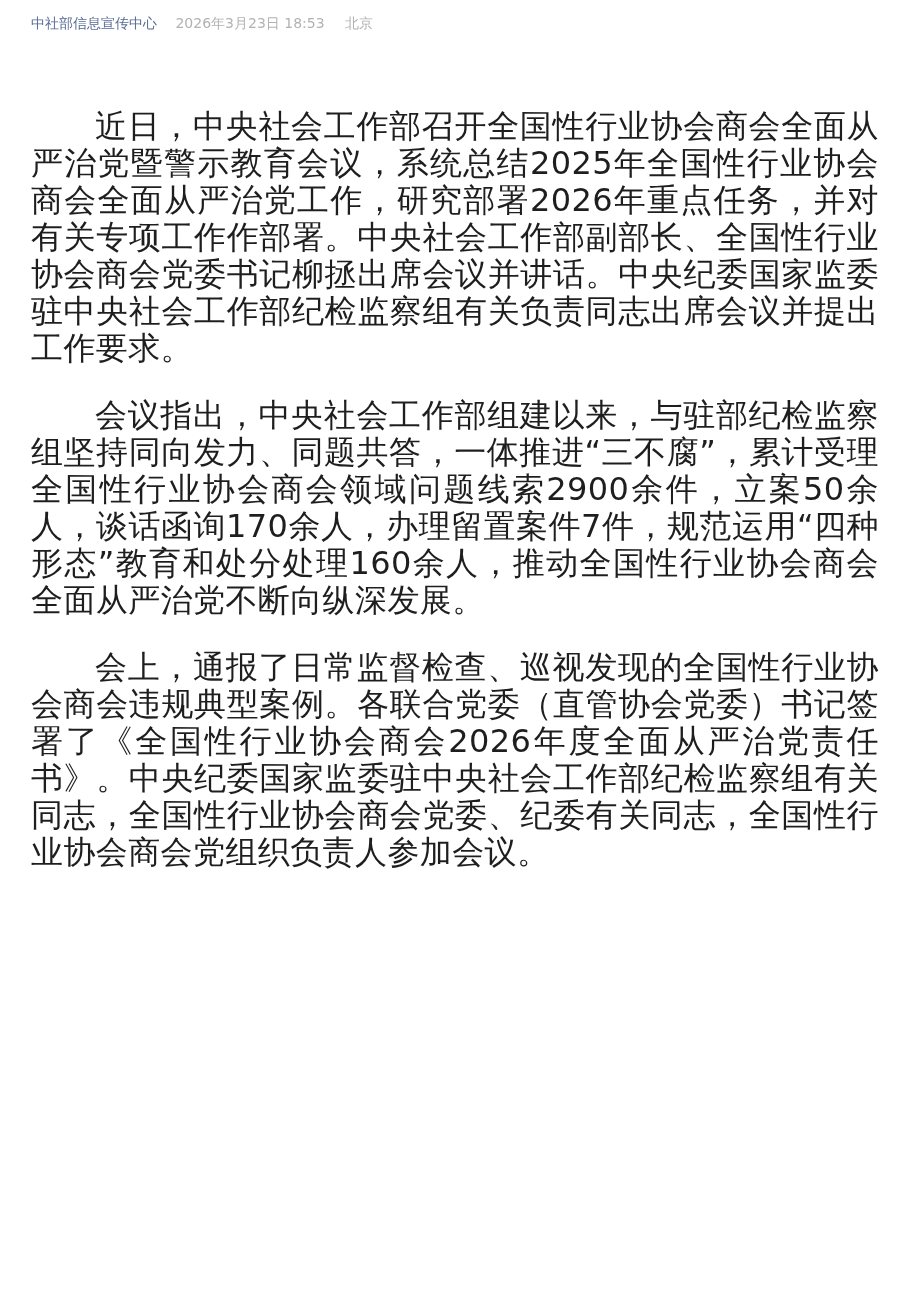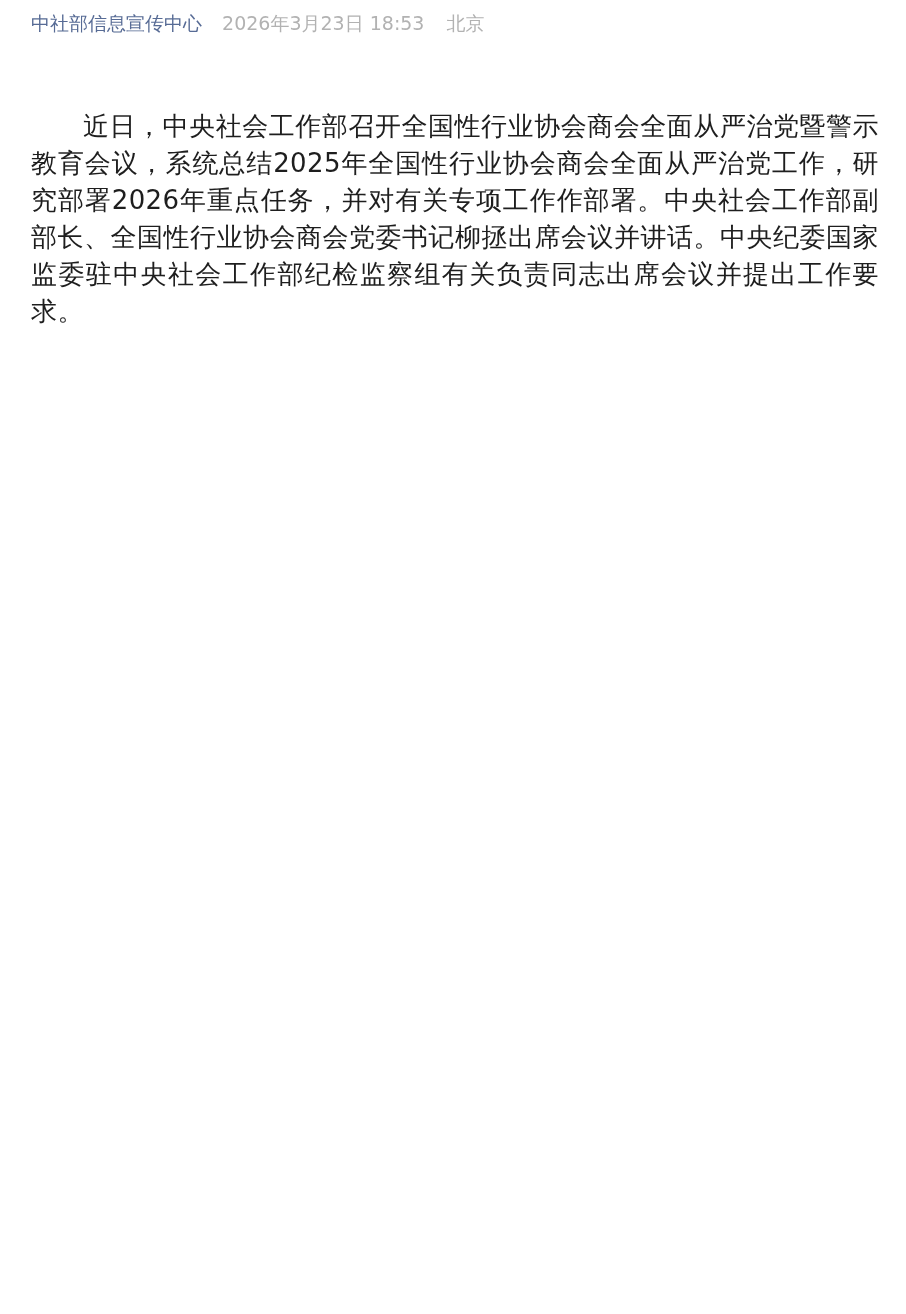--- a/index.html
+++ b/index.html
@@ -13,21 +13,21 @@
       overflow: hidden;
       position: relative;
       font-family: "DejaVu Sans", "Liberation Sans", sans-serif;
     }
     .meta {
       position: absolute;
       left: 31px;
       top: 9px;
       height: 28px;
       line-height: 28px;
-      font-size: 19px;
+      font-size: 14px;
       white-space: nowrap;
     }
     .meta .author {
       color: #576b95;
       margin-right: 14px;
     }
     .meta .date {
       color: #b2b2b2;
       margin-right: 16px;
     }
@@ -35,33 +35,35 @@
       color: #b2b2b2;
     }
     .article {
       position: absolute;
       left: 31px;
       top: 108px;
       width: 848px;
     }
     .article p {
       margin: 0 0 30px 0;
-      font-size: 26px;
+      font-size: 32px;
       line-height: 37px;
       letter-spacing: 0.4px;
       color: #1e1e1e;
       text-indent: 2em;
       text-align: justify;
       word-break: break-all;
     }
   </style>
 </head>
 <body>
 
 <div class="meta">
   <span class="author">中社部信息宣传中心</span>
   <span class="date">2026年3月23日 18:53</span>
   <span class="location">北京</span>
 </div>
 
 <div class="article">
   <p>近日，中央社会工作部召开全国性行业协会商会全面从严治党暨警示教育会议，系统总结2025年全国性行业协会商会全面从严治党工作，研究部署2026年重点任务，并对有关专项工作作部署。中央社会工作部副部长、全国性行业协会商会党委书记柳拯出席会议并讲话。中央纪委国家监委驻中央社会工作部纪检监察组有关负责同志出席会议并提出工作要求。</p>
+  <p>会议指出，中央社会工作部组建以来，与驻部纪检监察组坚持同向发力、同题共答，一体推进“三不腐”，累计受理全国性行业协会商会领域问题线索2900余件，立案50余人，谈话函询170余人，办理留置案件7件，规范运用“四种形态”教育和处分处理160余人，推动全国性行业协会商会全面从严治党不断向纵深发展。</p>
+  <p>会上，通报了日常监督检查、巡视发现的全国性行业协会商会违规典型案例。各联合党委（直管协会党委）书记签署了《全国性行业协会商会2026年度全面从严治党责任书》。中央纪委国家监委驻中央社会工作部纪检监察组有关同志，全国性行业协会商会党委、纪委有关同志，全国性行业协会商会党组织负责人参加会议。</p>
 </div>
 
 </body></html>

